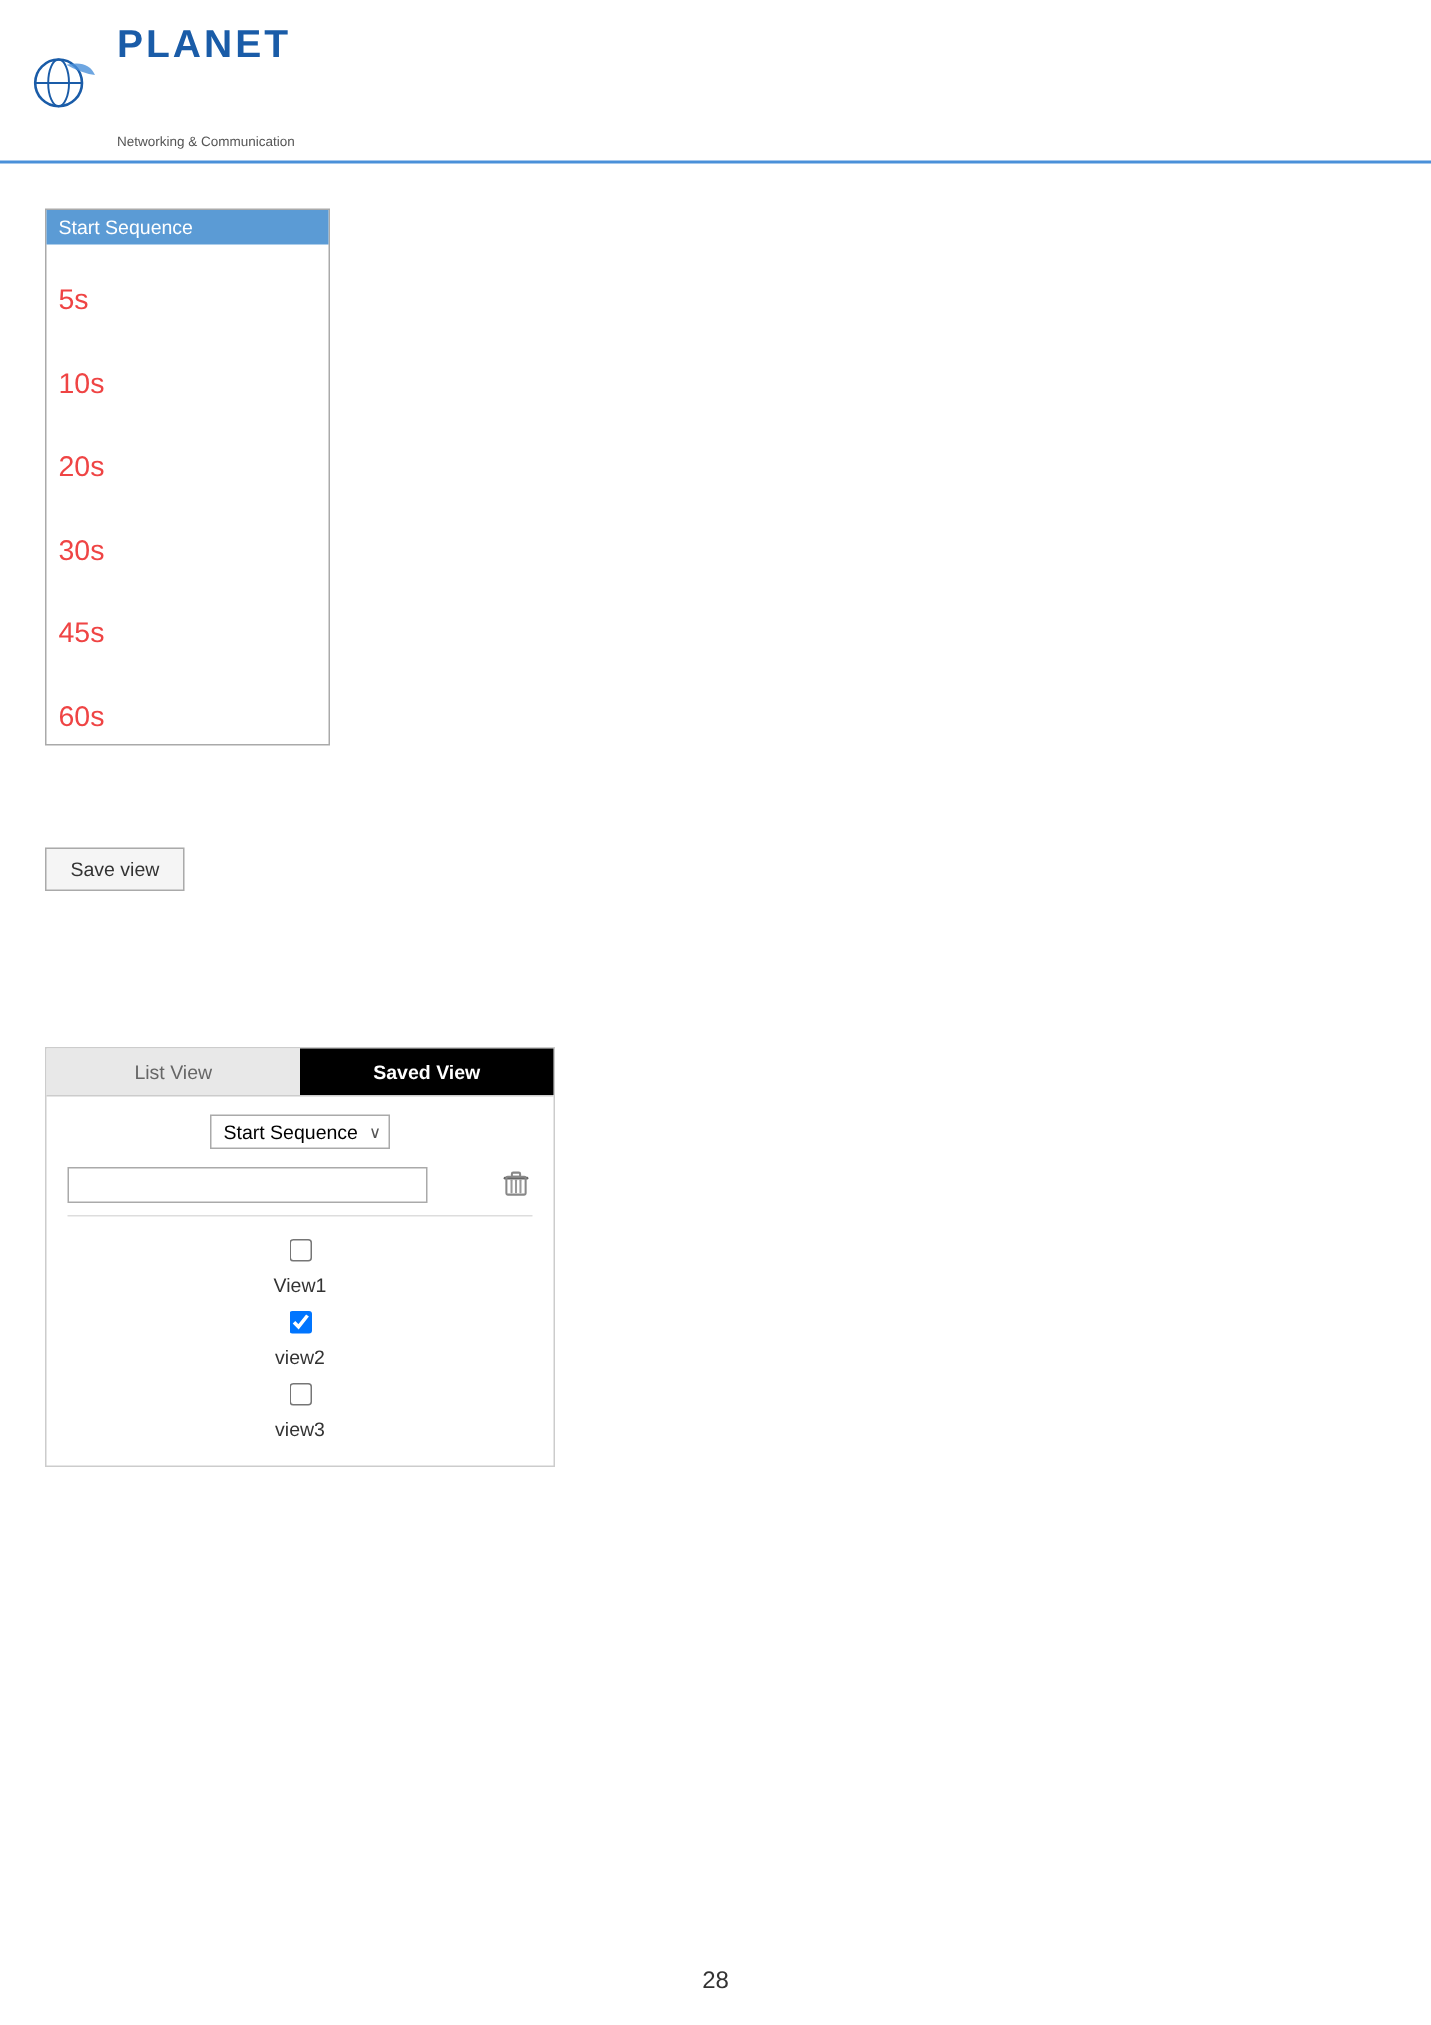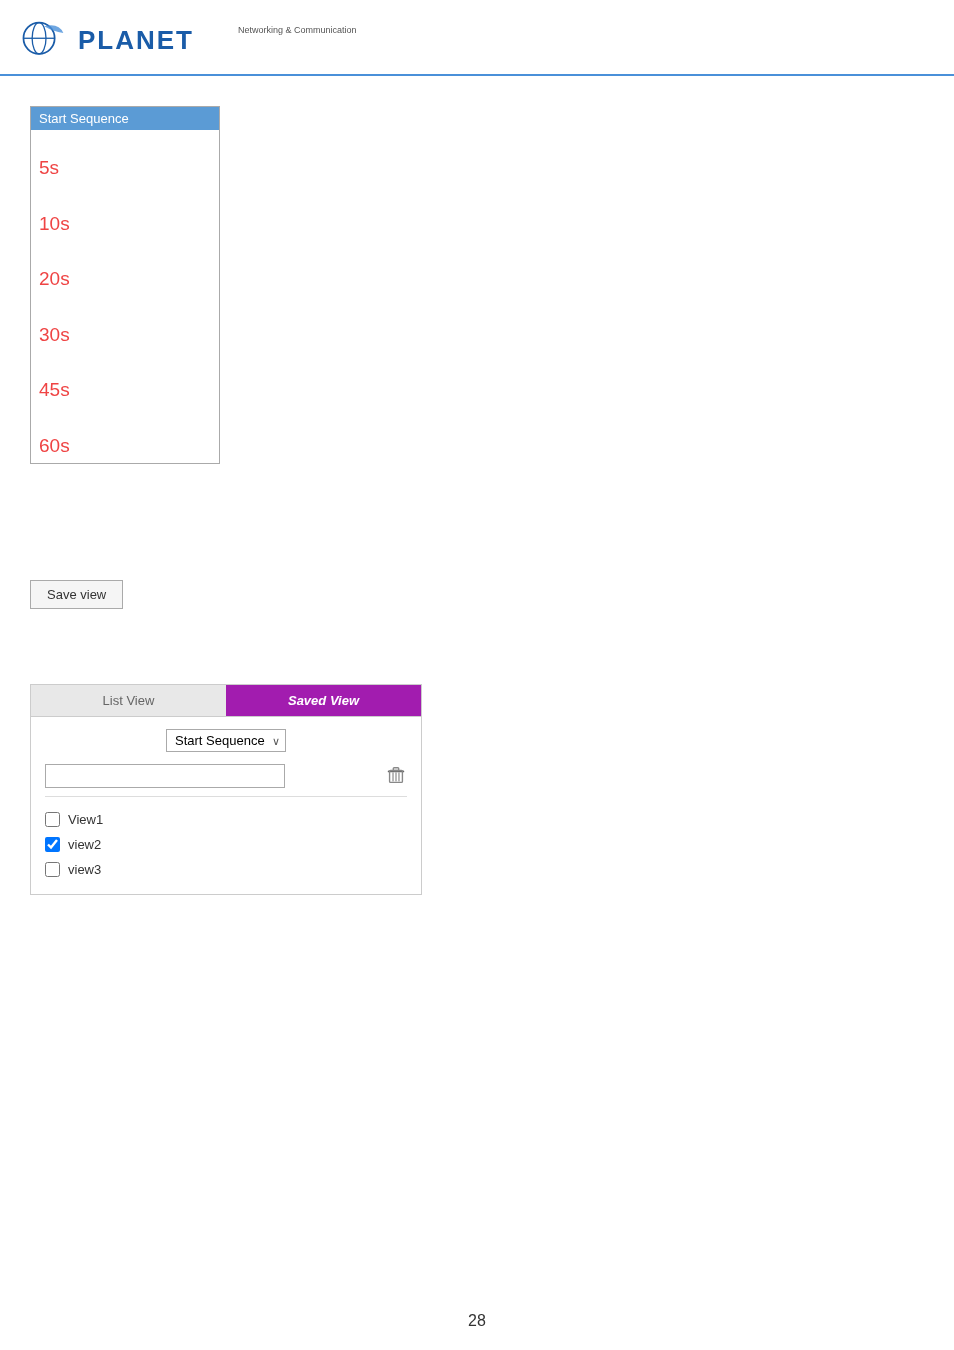--- a/index.html
+++ b/index.html
@@ -30,21 +30,21 @@
       gap: 6px;
     }
 
     .logo-icon {
       width: 52px;
       height: 52px;
     }
 
     .logo-text-area {
       display: flex;
-      flex-direction: row;
+      flex-direction: column;
       gap: 44px;
     }
 
     .logo-planet {
       font-size: 26px;
       font-weight: bold;
       color: #1a5ca8;
       letter-spacing: 2px;
     }
 
@@ -90,36 +90,36 @@
     .dropdown-item {
       padding: 3px 8px;
       font-size: 19px;
       color: #ef4444;
       line-height: 1.5;
       margin-top: 21px;
     }
 
     
     .save-view-section {
-      margin-top: 116px;
+      margin-top: 68px;
     }
 
     .save-view-btn {
       border: 1px solid #aaa;
       background: #f5f5f5;
       padding: 6px 16px;
       font-size: 13px;
       cursor: pointer;
       color: #333;
     }
 
     
     .tabs-panel {
-      margin-top: 75px;
-      width: 392px;
+      margin-top: 104px;
+      width: 340px;
       border: 1px solid #ccc;
       background: #fff;
     }
 
     .tabs-header {
       display: flex;
       border-bottom: 1px solid #ccc;
     }
 
     .tab {
@@ -127,24 +127,23 @@
       text-align: center;
       padding: 8px 0;
       font-size: 13px;
       cursor: pointer;
       background: #e8e8e8;
       color: #666;
       border: none;
     }
 
     .tab.active {
-      background: #a21caf;
+      background: #000000;
       color: white;
       font-weight: bold;
-      font-style: italic;
     }
 
     .tab-content {
       padding: 12px 14px;
     }
 
     
     .start-sequence-row {
       display: flex;
       justify-content: center;
@@ -203,20 +202,21 @@
     }
 
     
     .view-item {
       display: flex;
       align-items: center;
       gap: 8px;
       padding: 5px 0;
       font-size: 13px;
       color: #333;
+      flex-direction: column;
     }
 
     .view-item input[type="checkbox"] {
       width: 15px;
       height: 15px;
       cursor: pointer;
     }
 
     
     .page-number {

